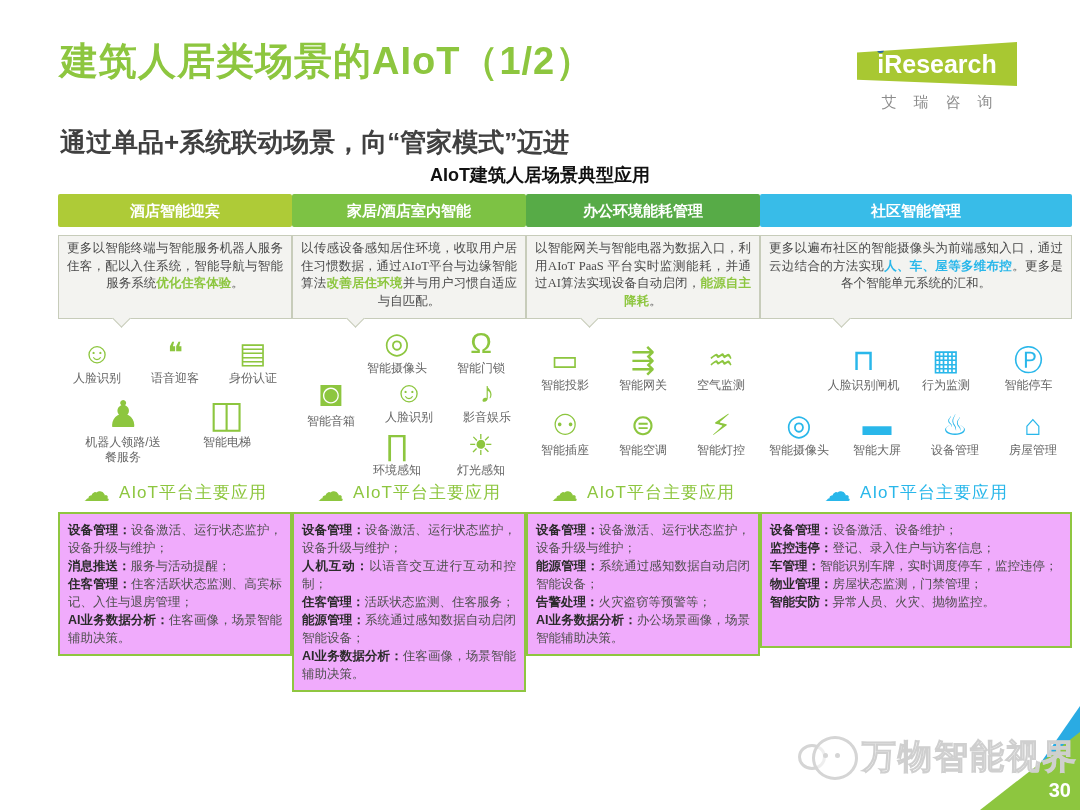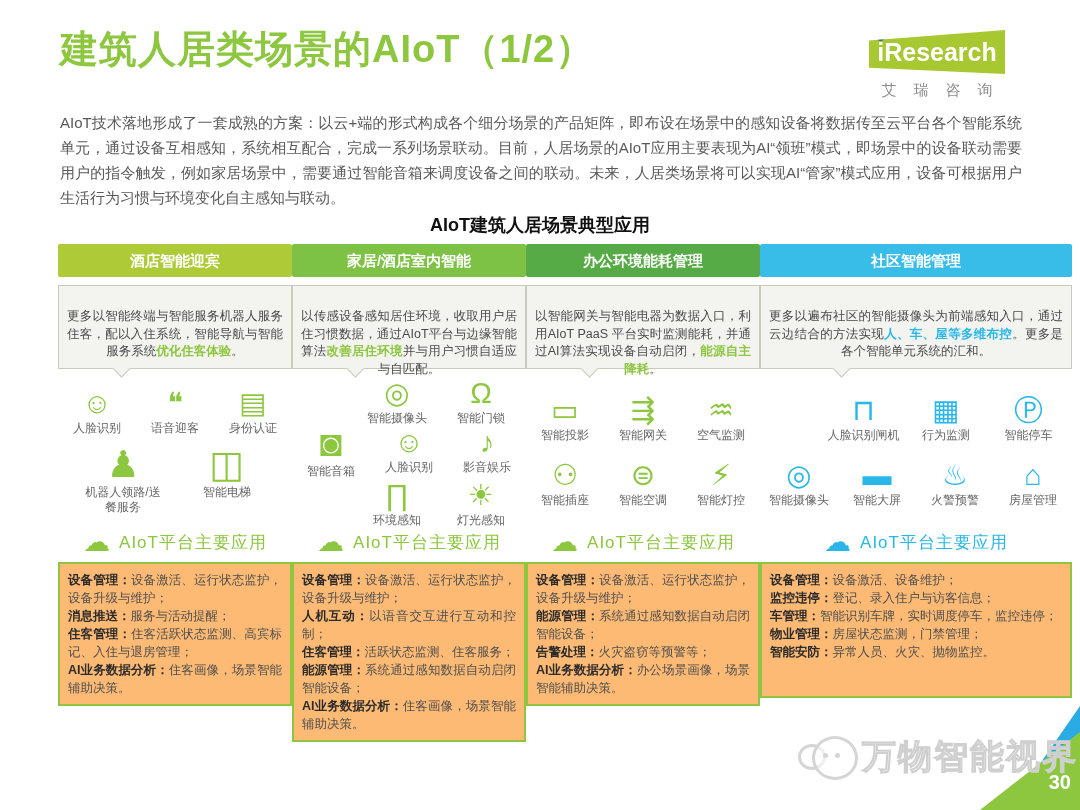--- a/index.html
+++ b/index.html
@@ -1,61 +1,61 @@
 <!DOCTYPE html>
 <html><head>
 <meta charset="utf-8">
 <style>
   html,body{margin:0;padding:0;background:#e9e9e9;}
   .page{
     width:1080px;height:810px;position:relative;overflow:hidden;background:#ffffff;
     font-family:"Liberation Sans","DejaVu Sans",sans-serif;color:#333;
   }
   
-  .head{padding:28px 58px 0 60px;}
+  .head{padding:40px 58px 0 60px;}
   .title-row{display:flex;justify-content:space-between;align-items:flex-start;}
   .main-title{font-size:38px;font-weight:bold;color:#8dc63f;letter-spacing:1px;line-height:1.15;margin:0;}
   .logo{width:170px;text-align:center;flex-shrink:0;margin-top:2px;}
-  .logo-flag{width:136px;height:44px;background:#a8c832;clip-path:polygon(0 24%,100% 0,100% 100%,0 86%);
+  .logo-flag{width:160px;height:44px;background:#a8c832;clip-path:polygon(0 24%,100% 0,100% 100%,0 86%);
     display:flex;align-items:center;justify-content:center;margin:0 auto;}
   .logo-text{color:#fff;font-size:25px;font-weight:bold;line-height:1;}
   .logo-i{position:relative;color:#fff;}
   .logo-i::after{content:"";position:absolute;top:-4px;left:0;width:7px;height:7px;border-radius:50%;background:#2c66a7;}
   .logo-caption{margin-top:7px;font-size:15px;color:#8c8c8c;letter-spacing:17px;text-indent:17px;white-space:nowrap;}
   .sub-title{font-size:26px;font-weight:bold;color:#404040;margin:13px 0 0 0;}
   .intro{font-size:15px;line-height:25px;color:#595959;text-align:justify;margin:10px 0 0 0;}
   
   .table-title{text-align:center;font-size:18px;font-weight:bold;color:#111;margin-top:3px;}
   .grid{display:grid;grid-template-columns:repeat(4,1fr);margin:7px 58px 0 58px;}
   .col{display:flex;flex-direction:column;}
   .col-header{height:33px;line-height:33px;text-align:center;color:#fff;font-size:15px;font-weight:bold;
     background:var(--header);border-radius:2px;}
   .bubble{position:relative;margin-top:8px;height:84px;background:#f3f3f0;border:1px solid #c7ccba;
-    padding:22px 8px;font-size:12.5px;line-height:17.5px;color:#4a4a4a;text-align:justify;text-align-last:center;box-sizing:border-box;}
+    padding:4px 8px;font-size:12.5px;line-height:17.5px;color:#4a4a4a;text-align:justify;text-align-last:center;box-sizing:border-box;font-family:Liberation Serif, serif;}
   .bubble::after{content:"";position:absolute;left:24%;bottom:-7px;width:12px;height:12px;background:#f3f3f0;
     border-right:1px solid #c7ccba;border-bottom:1px solid #c7ccba;transform:rotate(45deg);}
   .hl{color:var(--accent);font-weight:bold;}
   .icons{height:148px;display:flex;flex-direction:column;justify-content:space-evenly;padding-top:8px;}
   .irow{display:flex;justify-content:space-evenly;align-items:flex-start;}
   .irow.offset{padding-left:60px;}
   .icon{width:78px;text-align:center;}
   .glyph{display:block;font-size:29px;line-height:32px;color:var(--accent);}
   .icon-lg .glyph{font-size:37px;line-height:36px;}
   .ilabel{display:block;font-size:12px;line-height:15px;color:#666;margin-top:2px;}
   .platform{display:flex;align-items:center;justify-content:center;gap:9px;height:30px;margin:2px 0 5px 0;color:var(--accent);}
   .cloud{font-size:27px;line-height:1;}
   .plabel{font-size:17px;font-weight:normal;letter-spacing:1px;}
-  .apps{border:2px solid #8fc640;background:#fdba74;padding:7px 8px;font-size:12.5px;line-height:18px;
+  .apps{border:2px solid #8fc640;background:#f0abfc;padding:7px 8px;font-size:12.5px;line-height:18px;
     color:#4f4f4f;min-height:118px;text-align:justify;}
   .apps b{color:#2b2b2b;}
   .corner-blue{position:absolute;right:0;bottom:0;width:72px;height:104px;background:#2aabe3;
     clip-path:polygon(100% 0,100% 100%,0 100%);}
   .corner-green{position:absolute;right:0;bottom:0;width:100px;height:78px;background:#8dc63f;
     clip-path:polygon(100% 0,100% 100%,0 100%);}
-  .page-num{position:absolute;right:9px;bottom:16px;color:#fff;font-size:20px;font-weight:bold;z-index:6;}
+  .page-num{position:absolute;right:9px;bottom:8px;color:#fff;font-size:20px;font-weight:bold;z-index:6;}
   .watermark{position:absolute;right:2px;bottom:30px;display:flex;align-items:center;gap:8px;
     color:#d5d5d5;pointer-events:none;z-index:5;}
   .wm-text{font-size:34px;font-weight:bold;letter-spacing:2px;-webkit-text-stroke:1px #cfcfcf;color:rgba(255,255,255,0.55);}
   .wm-logo{position:relative;width:56px;height:46px;}
   .wm-b1{position:absolute;left:14px;top:2px;width:40px;height:38px;border:3px solid #d5d5d5;border-radius:50%;background:rgba(255,255,255,.6);}
   .wm-b1::before{content:"";position:absolute;left:8px;top:14px;width:5px;height:5px;border-radius:50%;background:#d5d5d5;}
   .wm-b1::after{content:"";position:absolute;left:20px;top:14px;width:5px;height:5px;border-radius:50%;background:#d5d5d5;}
   .wm-b2{position:absolute;left:0;top:10px;width:22px;height:20px;border:3px solid #d5d5d5;border-radius:50%;background:rgba(255,255,255,.6);}
 </style>
 </head>
@@ -66,21 +66,21 @@
   <div class="head">
     <div class="title-row">
       <h1 class="main-title">建筑人居类场景的AIoT（1/2）</h1>
       <div class="logo">
         <div class="logo-flag">
           <span class="logo-text"><span class="logo-i">i</span><span>Research</span></span>
         </div>
         <div class="logo-caption">艾瑞咨询</div>
       </div>
     </div>
-    <p class="intro">AIoT技术落地形成了一套成熟的方案：以云+端的形式构成各个细分场景的产品矩阵，即布设在场景中的感知设备将数据传至云平台各个智能系统单元，通过设备互相感知，系统相互配合，完成一系列场景联动。目前，人居场景的AIoT应用主要表现为AI“领班”模式，即场景中的设备联动需要用户的指令触发，例如家居场景中，需要通过智能音箱来调度设备之间的联动。未来，人居类场景将可以实现AI“管家”模式应用，设备可根据用户生活行为习惯与环境变化自主感知与联动。</p>
+    <h2 class="sub-title">通过单品+系统联动场景，向“管家模式”迈进</h2>
   </div>
 
   <div class="table-title">AIoT建筑人居场景典型应用</div>
 
   <div class="grid">
 
     <section class="col" style="--accent: #8dc63f; --header: #aecb37;">
       <div class="col-header">酒店智能迎宾</div>
       <div class="bubble"><span>更多以智能终端与智能服务机器人服务住客，配以入住系统，智能导航与智能服务系统</span><span class="hl">优化住客体验</span><span>。</span></div>
       <div class="icons">
@@ -240,21 +240,21 @@
           <div class="icon">
               <span class="glyph">◎</span>
               <span class="ilabel">智能摄像头</span>
             </div>
           <div class="icon">
               <span class="glyph">▬</span>
               <span class="ilabel">智能大屏</span>
             </div>
           <div class="icon">
               <span class="glyph">♨</span>
-              <span class="ilabel">火警预警</span>
+              <span class="ilabel">设备管理</span>
             </div>
           <div class="icon">
               <span class="glyph">⌂</span>
               <span class="ilabel">房屋管理</span>
             </div>
         </div>
       </div>
       <div class="platform">
           <span class="cloud">☁</span>
           <span class="plabel">AIoT平台主要应用</span>

